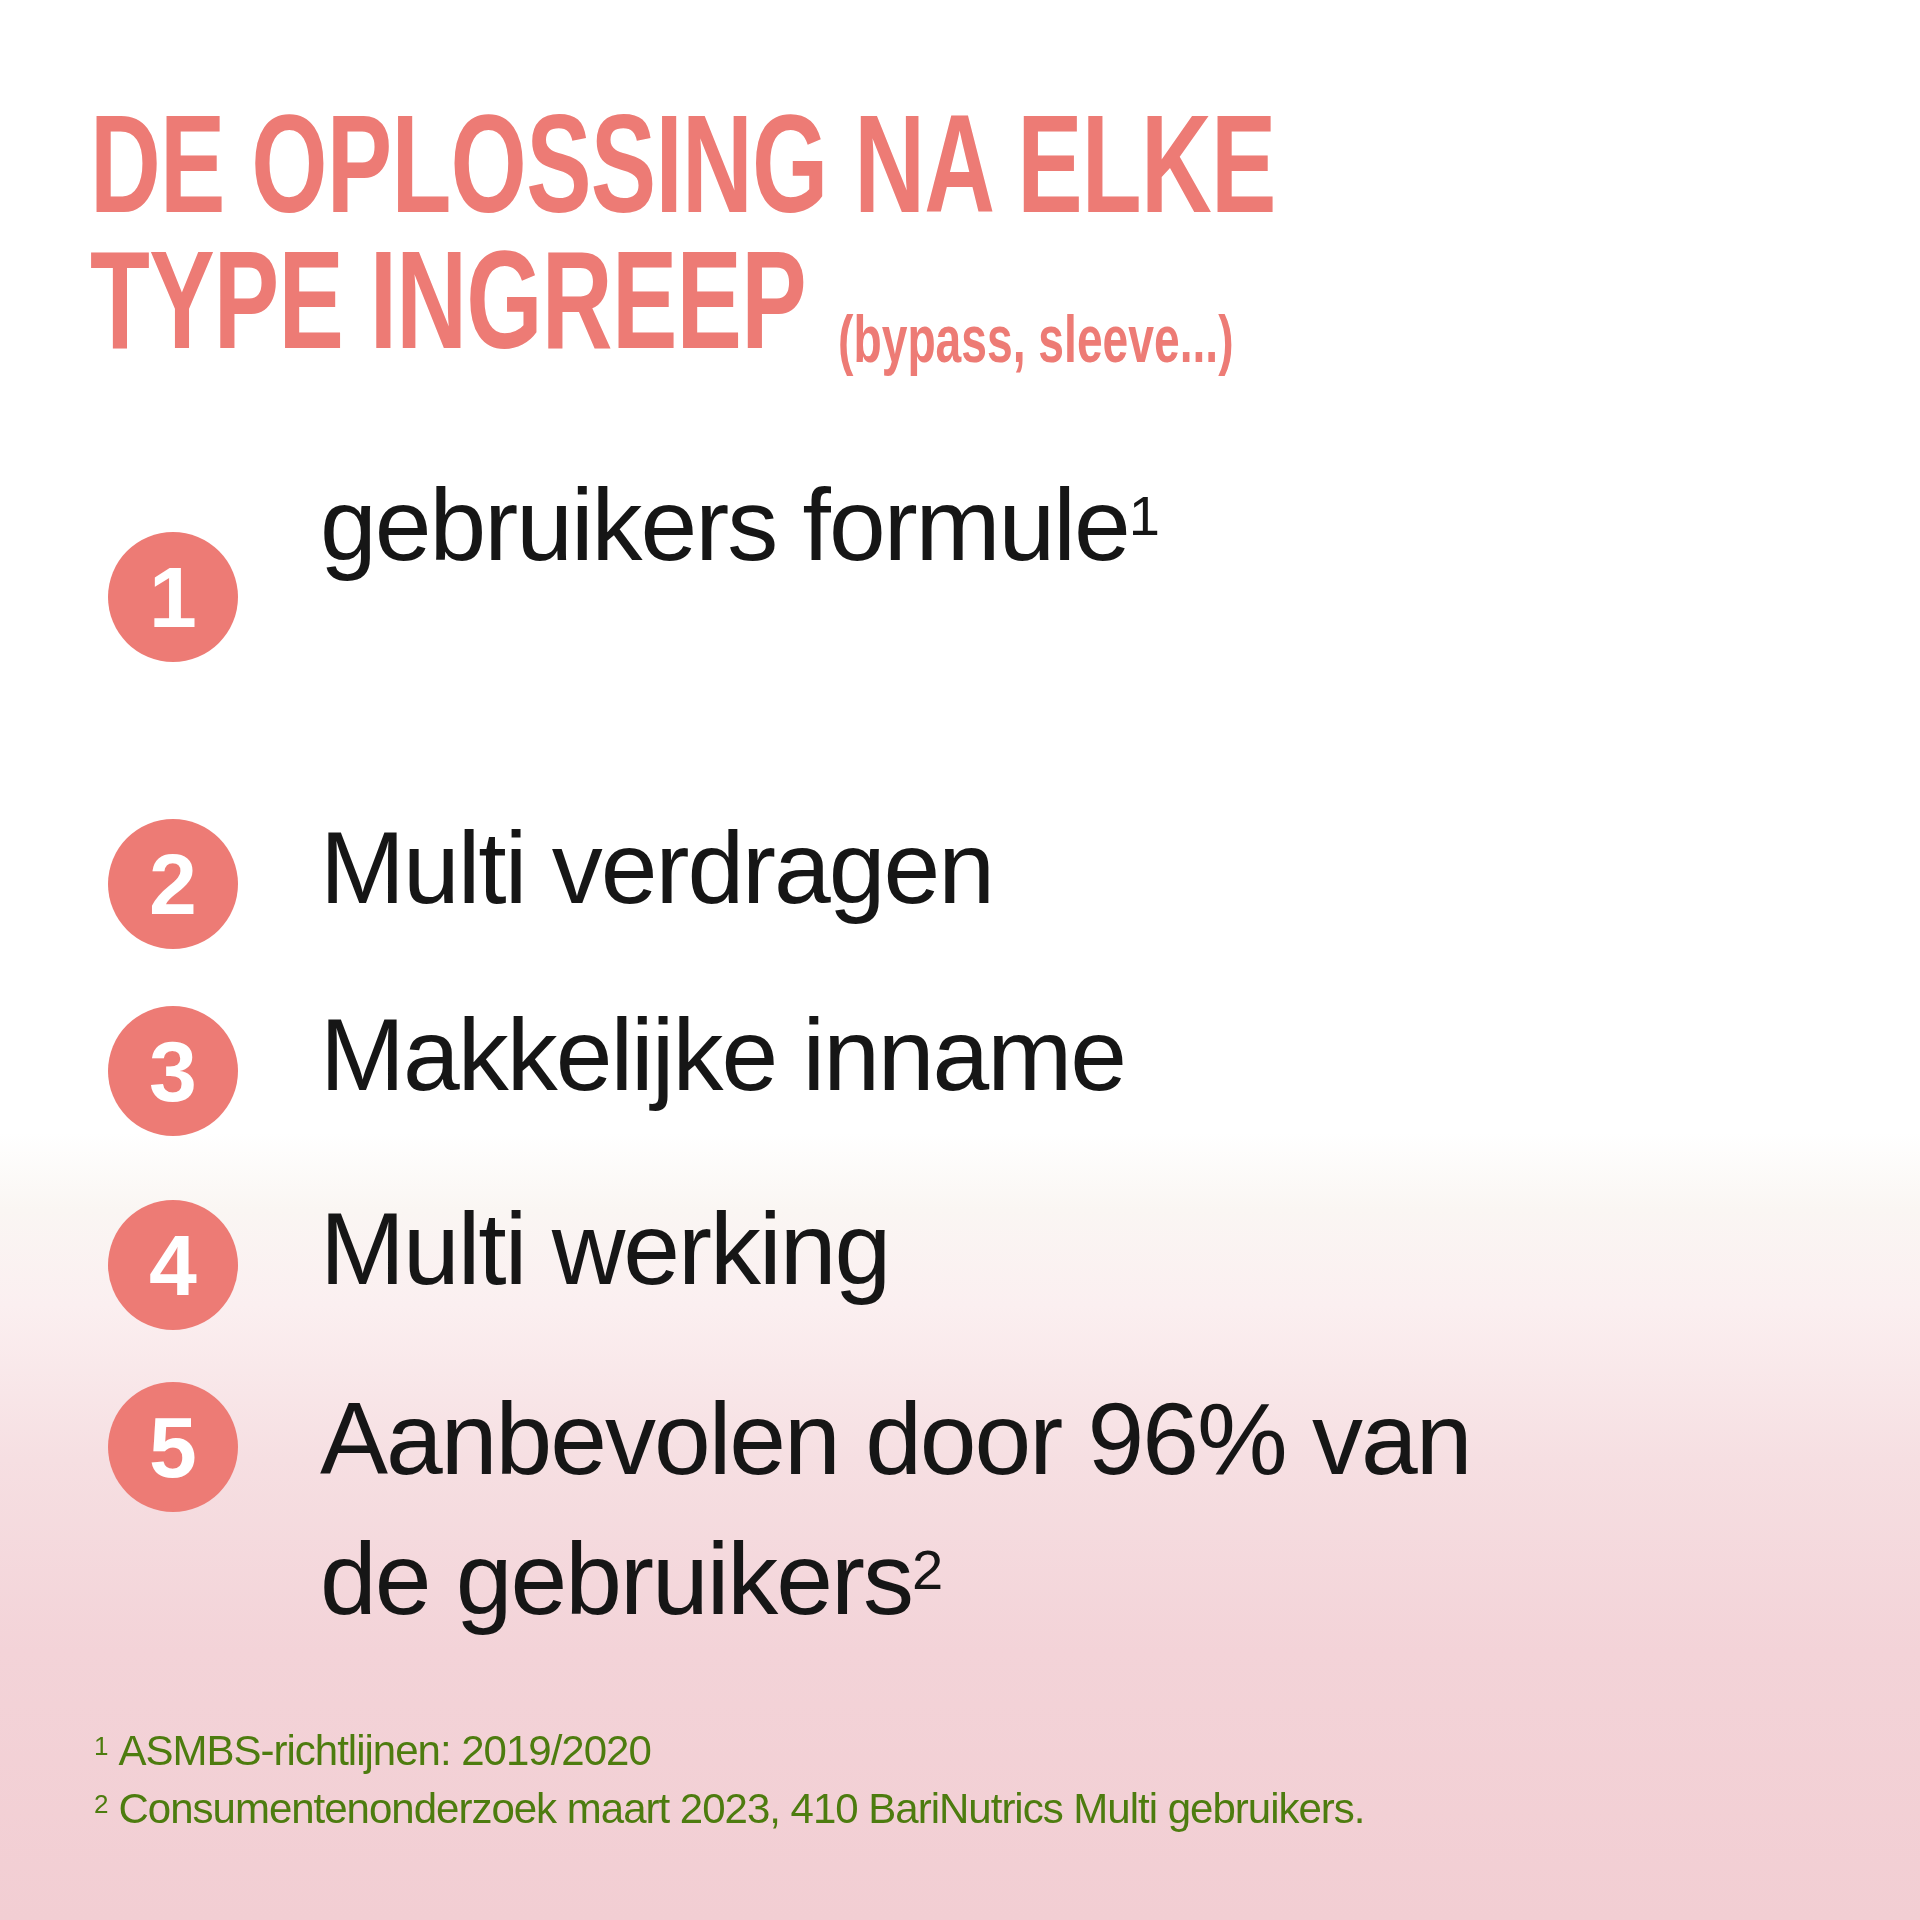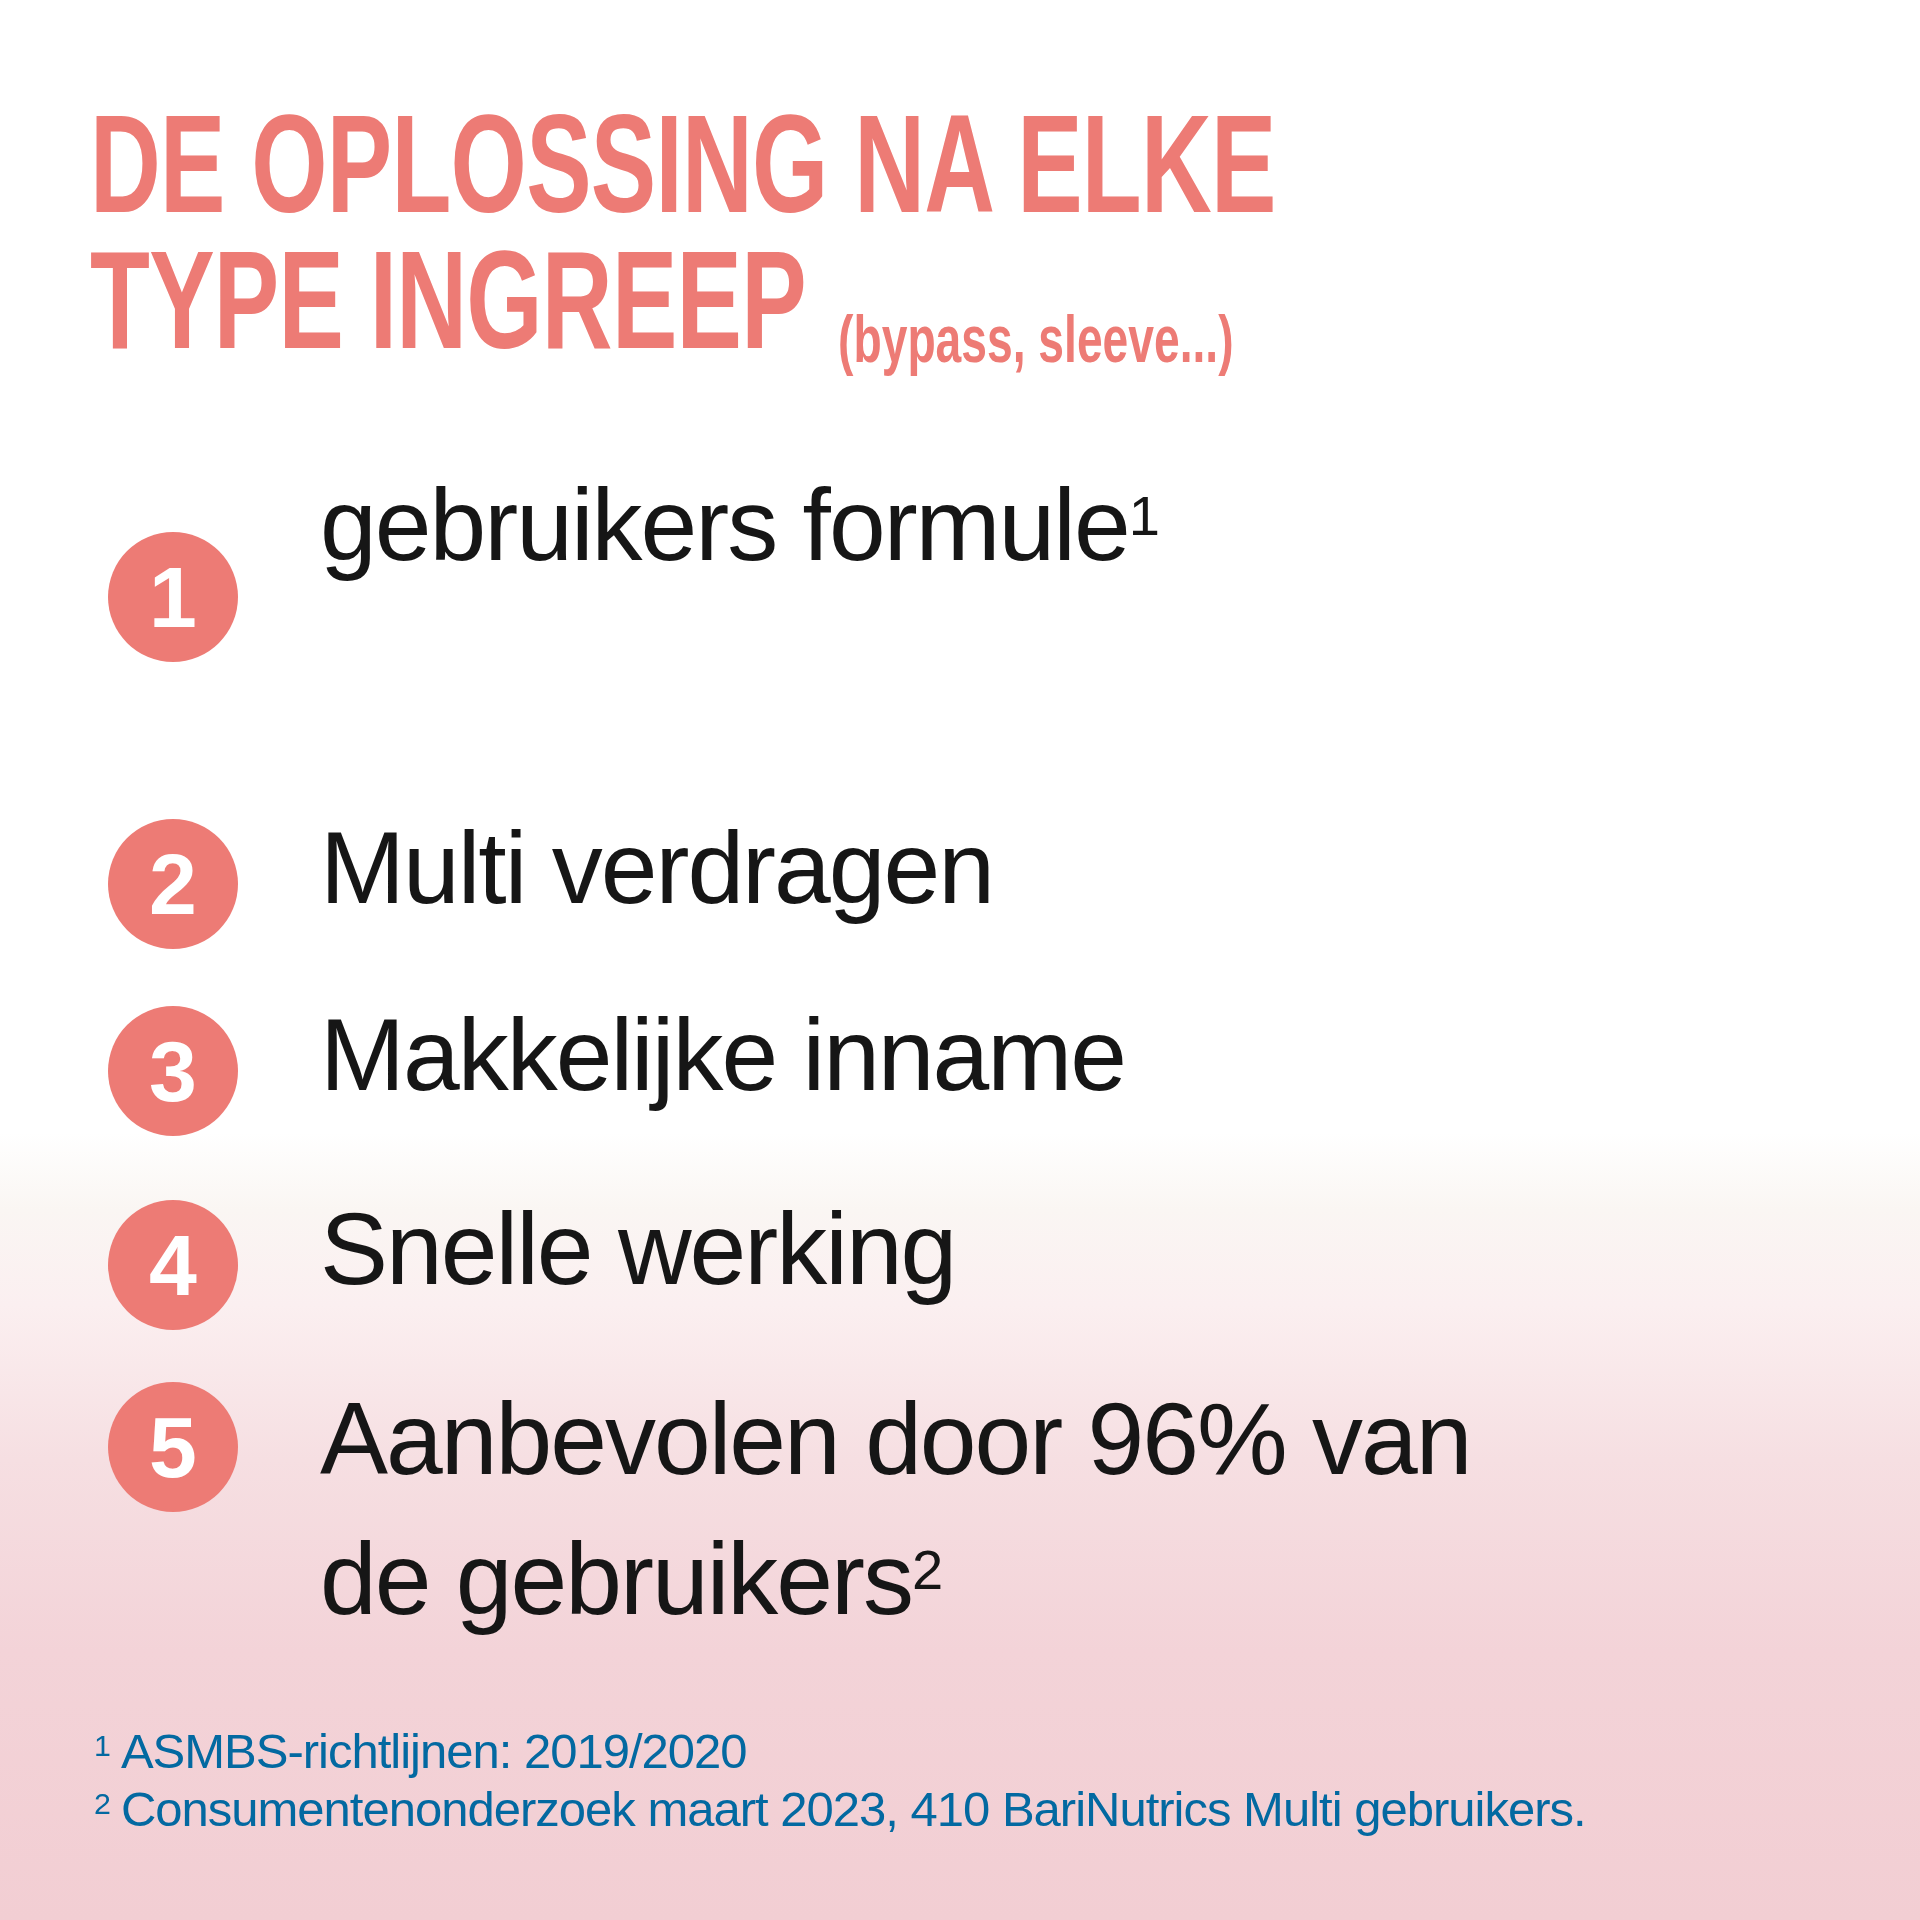--- a/index.html
+++ b/index.html
@@ -74,24 +74,24 @@
     position: relative;
     top: -0.45em;
     vertical-align: baseline;
   }
 
   
   .footnotes {
     position: absolute;
     left: 94px;
     top: 1722px;
-    font-size: 49px;
+    font-size: 42px;
     line-height: 58px;
     letter-spacing: -1px;
-    color: #0369a1;
+    color: #4d7c0f;
     white-space: nowrap;
   }
   .footnotes sup {
     font-size: 0.62em;
     line-height: 0;
     position: relative;
     top: -0.4em;
     vertical-align: baseline;
     margin-right: 10px;
     letter-spacing: 0;
@@ -115,21 +115,21 @@
   <div>Multi verdragen</div>
 </div>
 
 <div class="badge" style="top:1006px">3</div>
 <div class="item-text" style="top:985px">
   <div>Makkelijke inname</div>
 </div>
 
 <div class="badge" style="top:1200px">4</div>
 <div class="item-text" style="top:1179px">
-  <div>Snelle werking</div>
+  <div>Multi werking</div>
 </div>
 
 <div class="badge" style="top:1382px">5</div>
 <div class="item-text" style="top:1369px">
   <div>Aanbevolen door 96% van</div>
   <div><span>de gebruikers</span><sup>2</sup></div>
 </div>
 
 <div class="footnotes">
   <div><sup>1</sup><span>ASMBS-richtlijnen: 2019/2020</span></div>

